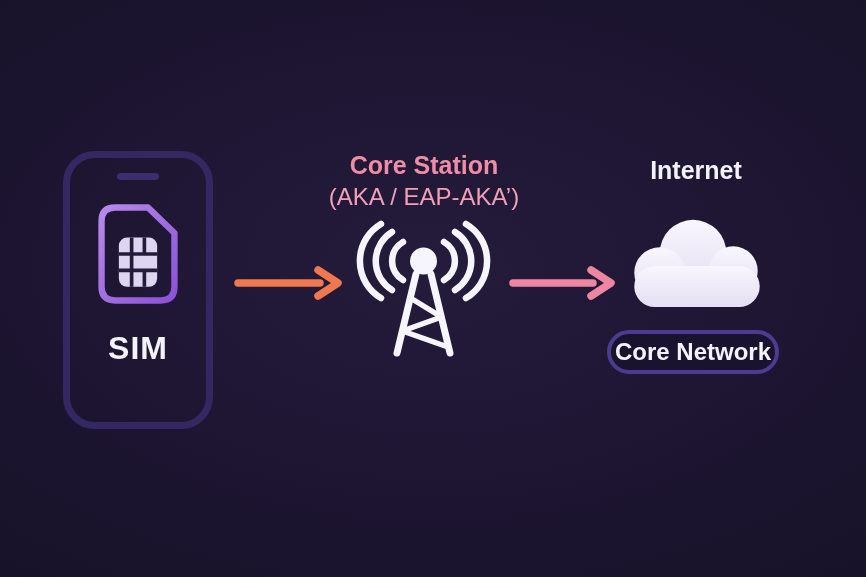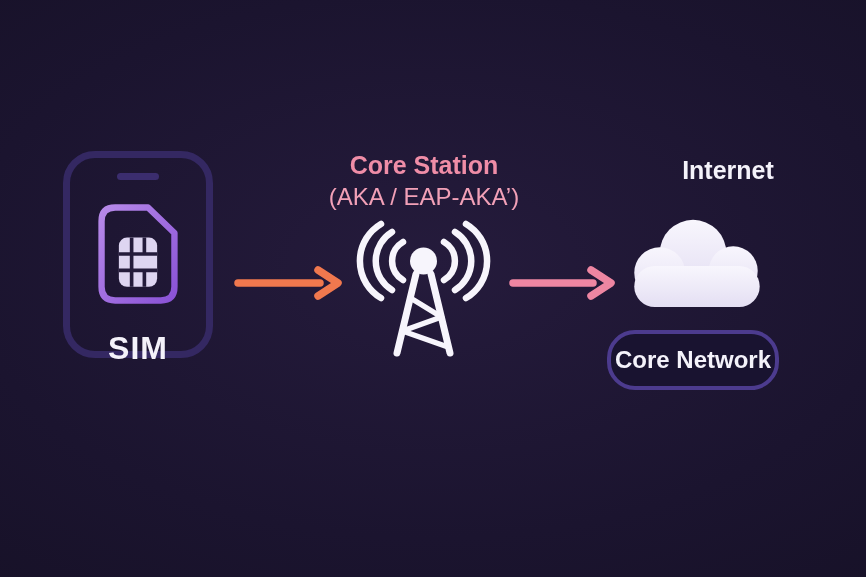--- a/index.html
+++ b/index.html
@@ -7,21 +7,21 @@
     position:relative;width:866px;height:577px;overflow:hidden;
     font-family:"Liberation Sans","DejaVu Sans",sans-serif;
     background:radial-gradient(120% 105% at 50% 46%,
       var(--bg-center,#251b3c) 0%, #1b142f 45%, var(--bg-edge,#120e1f) 100%);
   }
   .abs{position:absolute;}
   .ctext{position:absolute;transform:translateX(-50%);white-space:nowrap;}
 
   
   .phone{
-    position:absolute;left:63px;top:151px;width:150px;height:207px;
+    position:absolute;left:63px;top:151px;width:150px;height:278px;
     box-sizing:border-box;border:7px solid var(--phone-border,#342862);
     border-radius:32px;
   }
   .speaker{
     position:absolute;left:50%;top:15px;transform:translateX(-50%);
     width:42px;height:7px;border-radius:4px;background:var(--speaker,#3b2d6e);
   }
   .simcard{position:absolute;left:50%;top:44px;transform:translateX(-50%);}
   .sim-label{
     position:absolute;left:0;right:0;top:172px;text-align:center;
@@ -35,24 +35,24 @@
   
   .pink-title{color:var(--pink-title,#ef8da7);font-size:25px;font-weight:700;}
   .pink-sub{color:var(--pink-subtitle,#f2a0b7);font-size:24px;font-weight:500;}
   .bs-title{left:424px;top:151px;}
   .bs-sub{left:424px;top:183px;}
   .tower{left:344px;top:205px;}
   .enc-title{left:424px;top:394px;}
   .enc-sub{left:424px;top:424px;}
 
   
-  .internet-label{left:696px;top:156px;color:var(--white-text,#f4f2fa);font-size:25px;font-weight:700;margin-left:32px;}
+  .internet-label{left:696px;top:156px;color:var(--white-text,#f4f2fa);font-size:25px;font-weight:700;}
   .cloud{left:622px;top:212px;}
   .pill{
-    position:absolute;left:607px;top:330px;width:172px;height:60px;
+    position:absolute;left:607px;top:330px;width:172px;height:44px;
     box-sizing:border-box;border:4px solid var(--pill-border,#4c3b8e);
     border-radius:28px;background:var(--pill-fill,#191330);
     display:flex;align-items:center;justify-content:center;
   }
   .pill span{color:var(--white-text,#f4f2fa);font-size:24px;font-weight:700;white-space:nowrap;}
 </style>
 </head>
 <body>
 
 <div class="stage">

